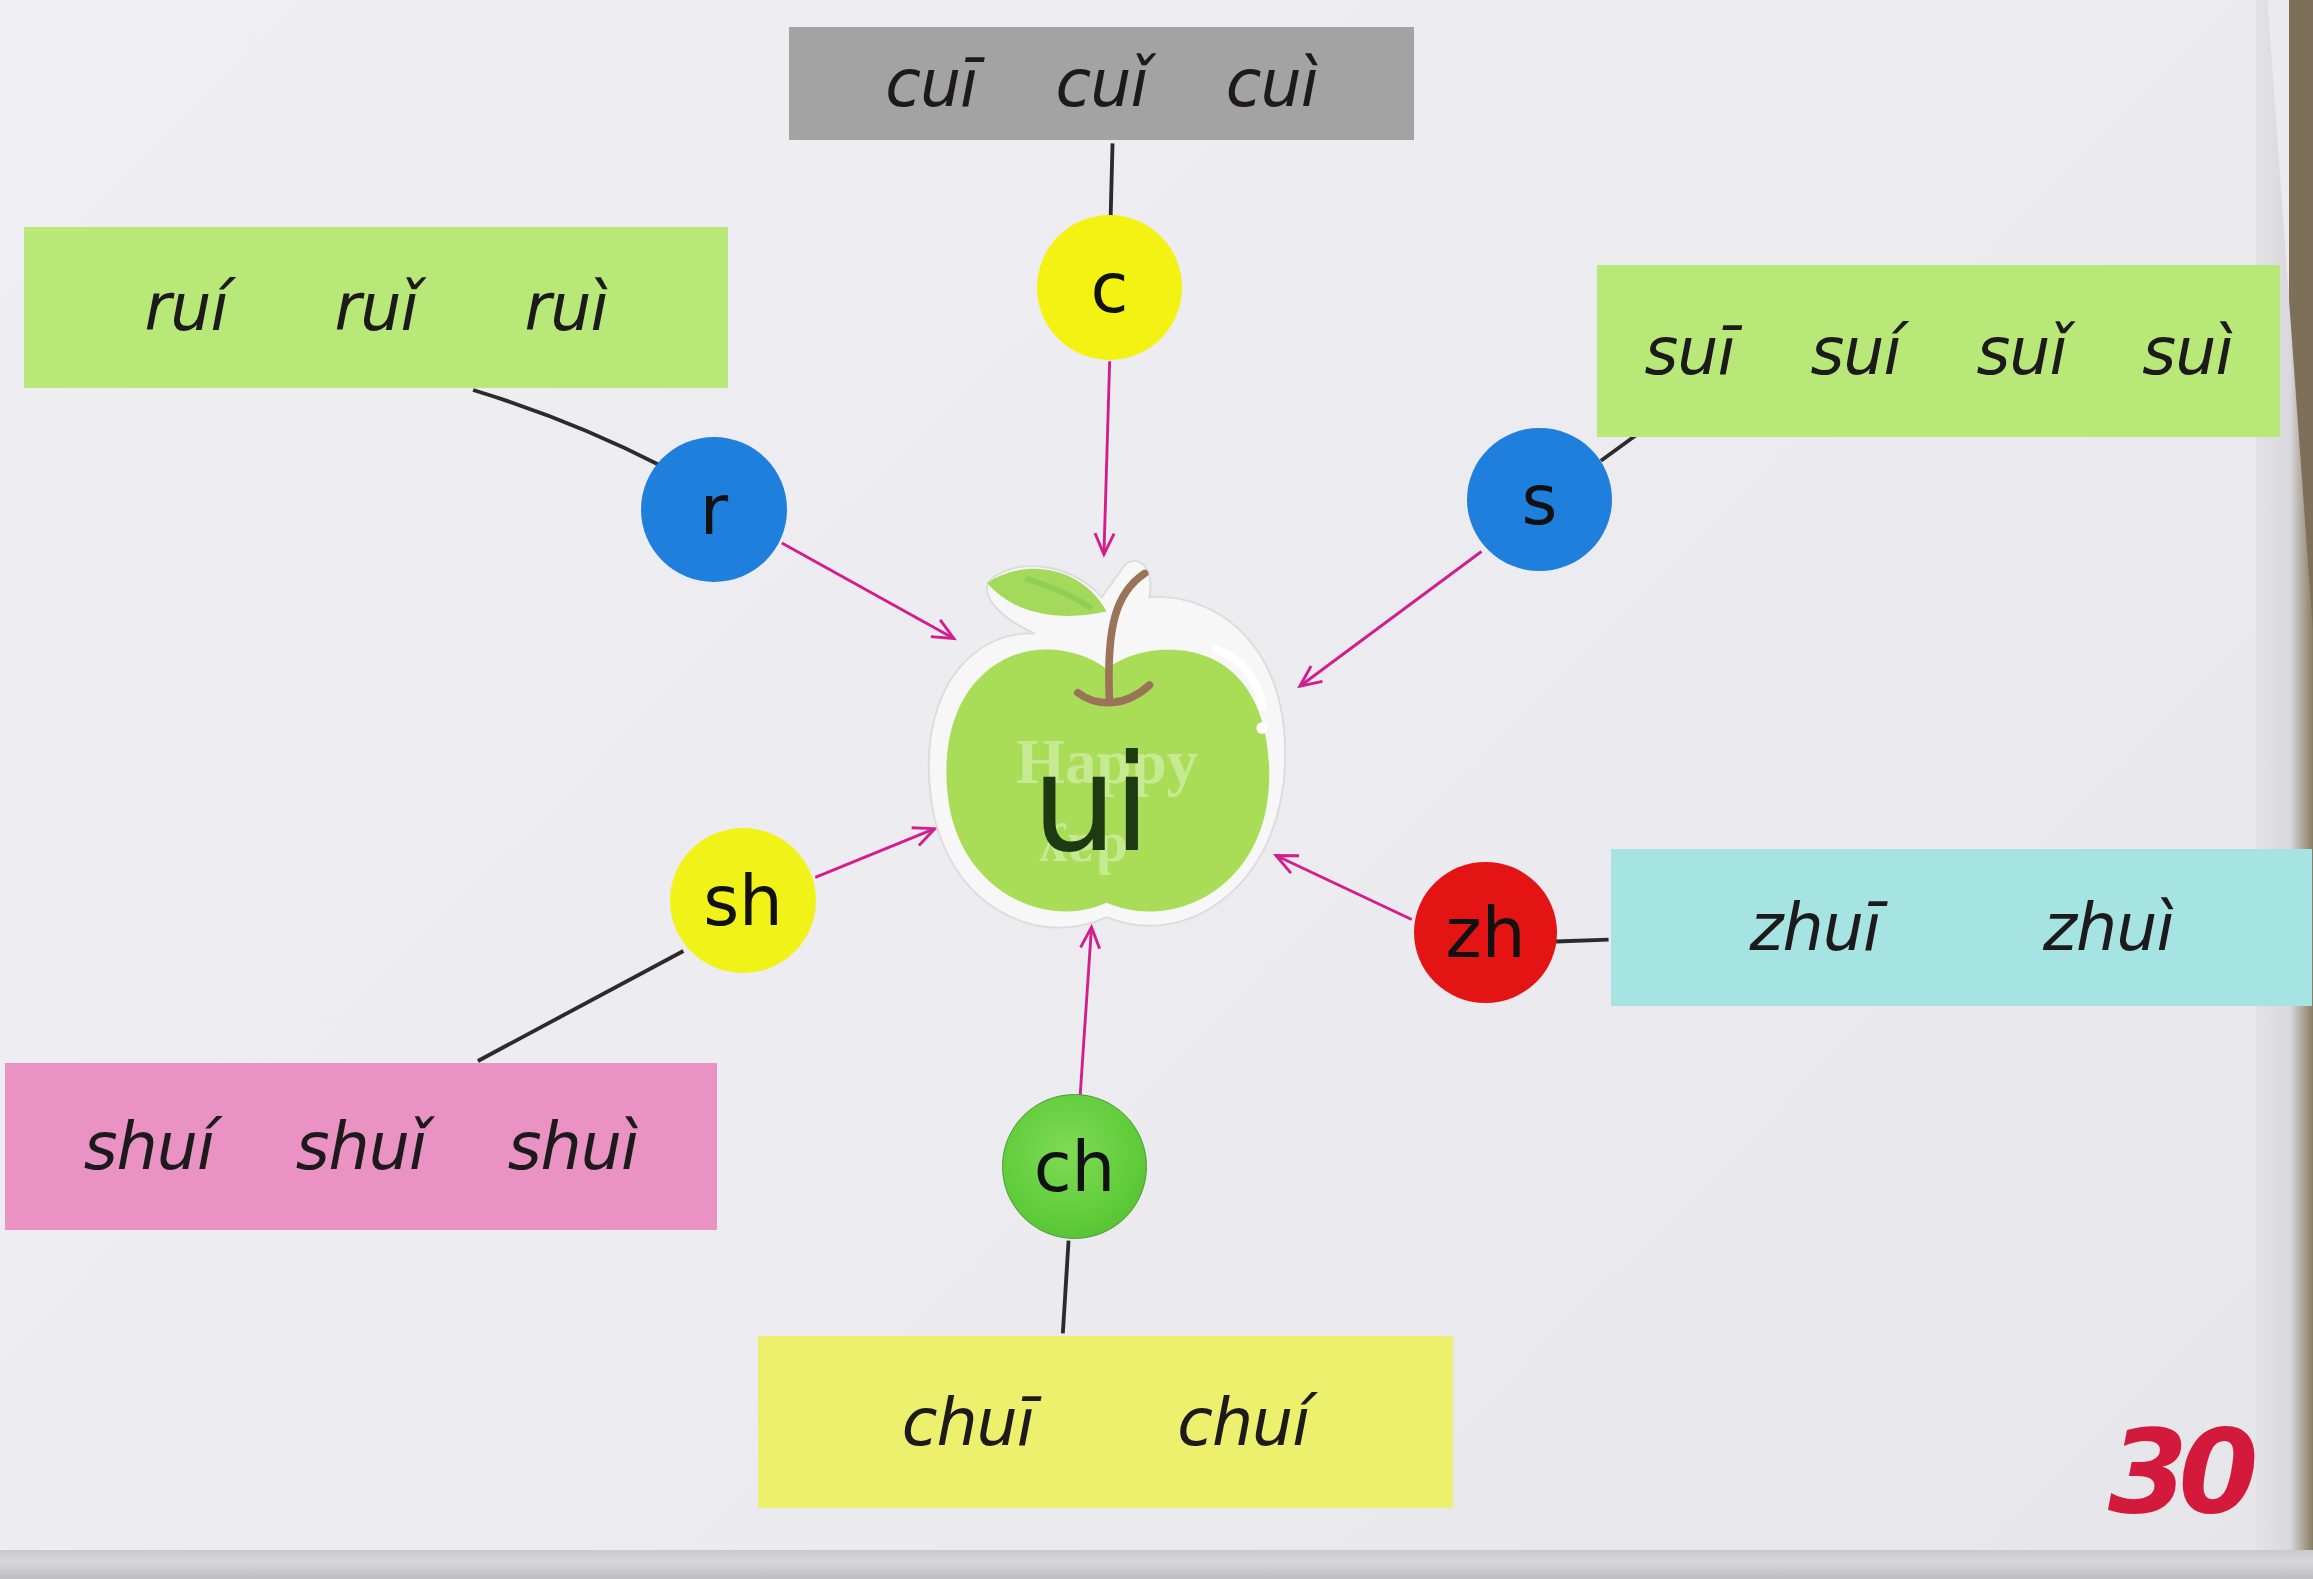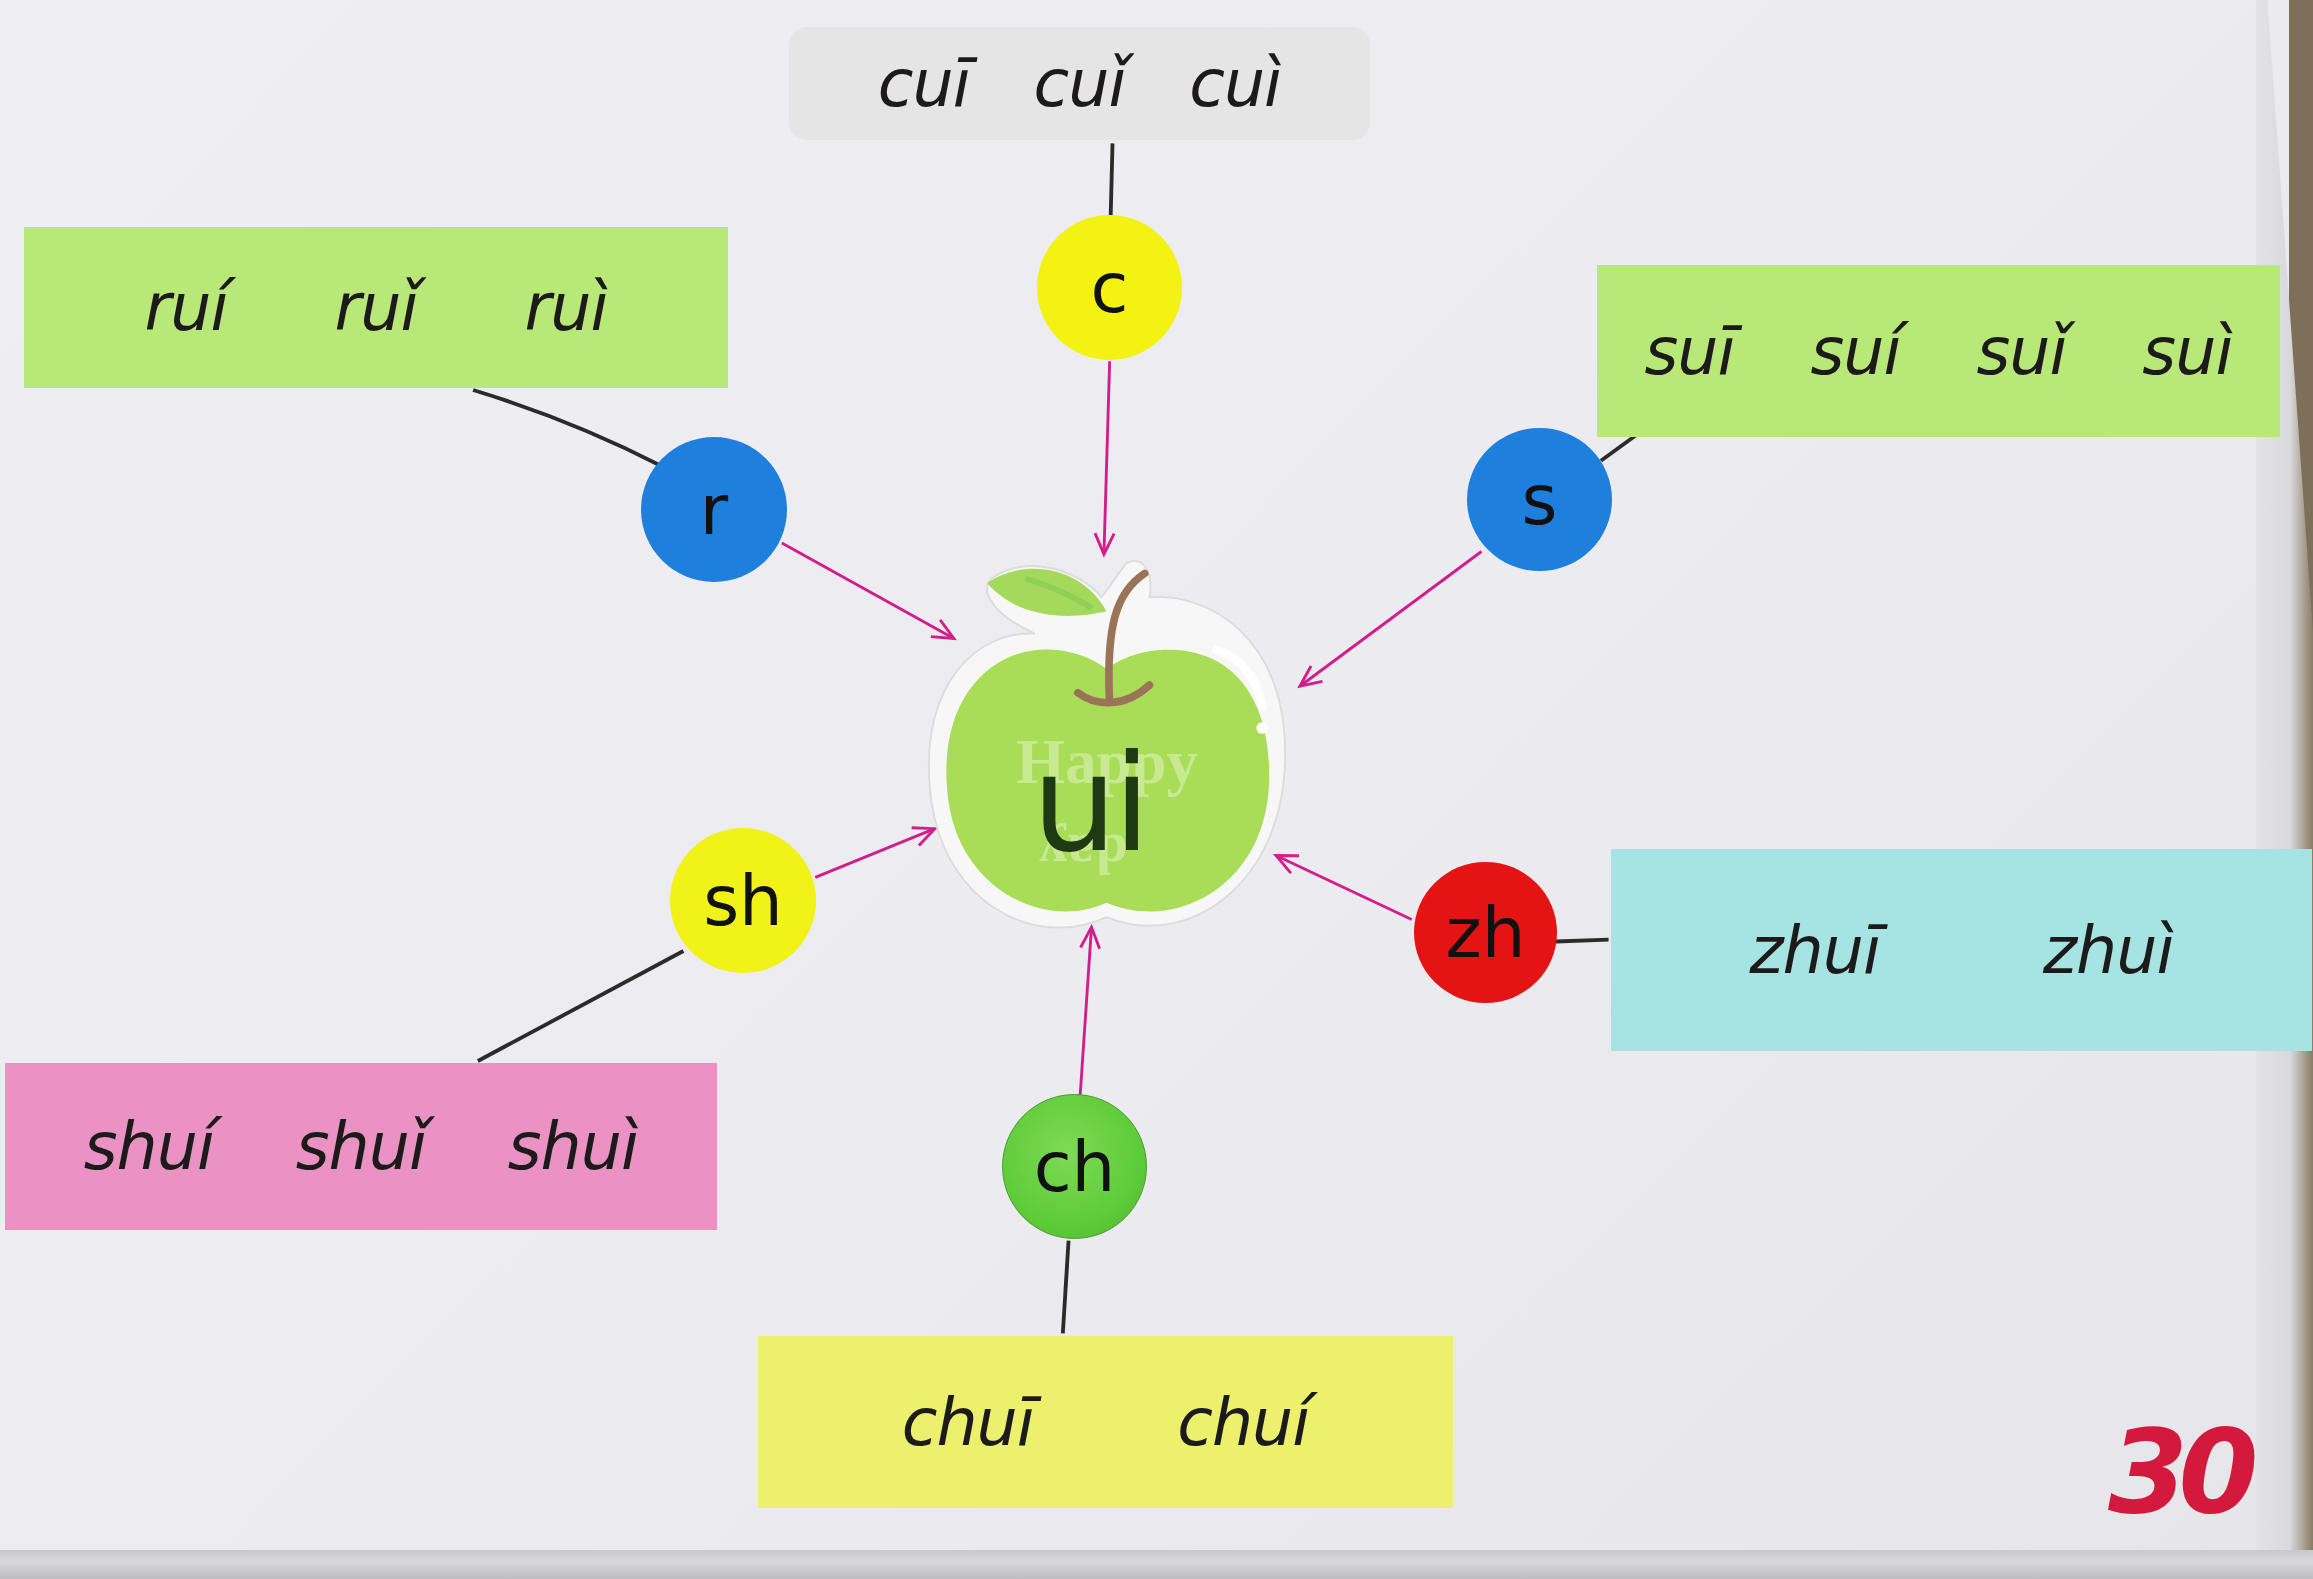--- a/index.html
+++ b/index.html
@@ -38,21 +38,21 @@
   <path d="M1118,1298 L1112,1395" stroke="#2b2b2b" stroke-width="4" fill="none"></path>
 
   <path d="M1161,378 L1155,580" stroke="#d21e8c" stroke-width="3" fill="none" marker-end="url(#ah)"></path>
   <path d="M818,568 L998,668" stroke="#d21e8c" stroke-width="3" fill="none" marker-end="url(#ah)"></path>
   <path d="M1550,577 L1360,718" stroke="#d21e8c" stroke-width="3" fill="none" marker-end="url(#ah)"></path>
   <path d="M853,918 L978,867" stroke="#d21e8c" stroke-width="3" fill="none" marker-end="url(#ah)"></path>
   <path d="M1477,962 L1335,895" stroke="#d21e8c" stroke-width="3" fill="none" marker-end="url(#ah)"></path>
   <path d="M1130,1148 L1142,970" stroke="#d21e8c" stroke-width="3" fill="none" marker-end="url(#ah)"></path>
 </svg>
 
-<div class="card" style="left:789px;top:27px;width:581px;height:113px;background:#e5e5e5;padding:0 57px;border-radius:18px;">
+<div class="card" style="left:789px;top:27px;width:625px;height:113px;background:#a3a3a3;padding:0 57px;">
   <span class="word">cuī</span>
   <span class="word">cuǐ</span>
   <span class="word">cuì</span>
 </div>
 
 <div class="card" style="left:24px;top:227px;width:704px;height:161px;background:#b8e878;padding:0 67px;">
   <span class="word">ruí</span>
   <span class="word">ruǐ</span>
   <span class="word">ruì</span>
 </div>
@@ -63,21 +63,21 @@
   <span class="word">suǐ</span>
   <span class="word">suì</span>
 </div>
 
 <div class="card" style="left:4.8px;top:1063px;width:712px;height:167px;background:#ea92c3;padding:0 38px;">
   <span class="word">shuí</span>
   <span class="word">shuǐ</span>
   <span class="word">shuì</span>
 </div>
 
-<div class="card" style="left:1611px;top:849px;width:701px;height:202px;background:#a6e4e4;padding:16px 57px;">
+<div class="card" style="left:1611px;top:849px;width:701px;height:157px;background:#a6e4e4;padding:16px 57px;">
   <span class="word">zhuī</span>
   <span class="word">zhuì</span>
 </div>
 
 <div class="card" style="left:758px;top:1336px;width:695px;height:172px;background:#ecf06c;padding:0 72px;">
   <span class="word">chuī</span>
   <span class="word">chuí</span>
 </div>
 
 <div class="circle" style="left:1037px;top:215px;width:145px;height:145px;background:#f4f212;">

